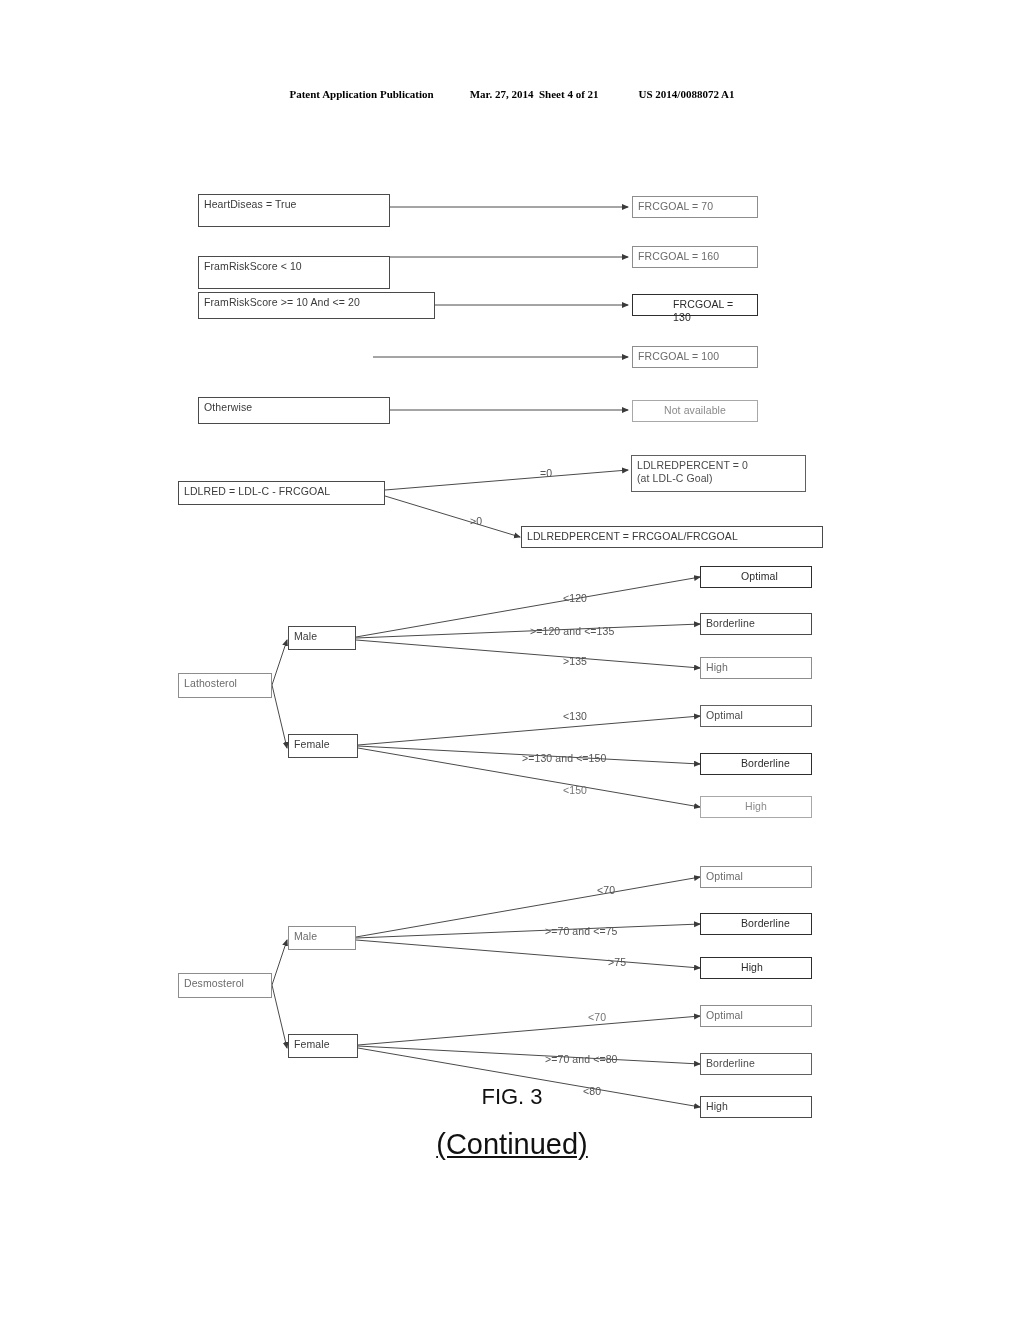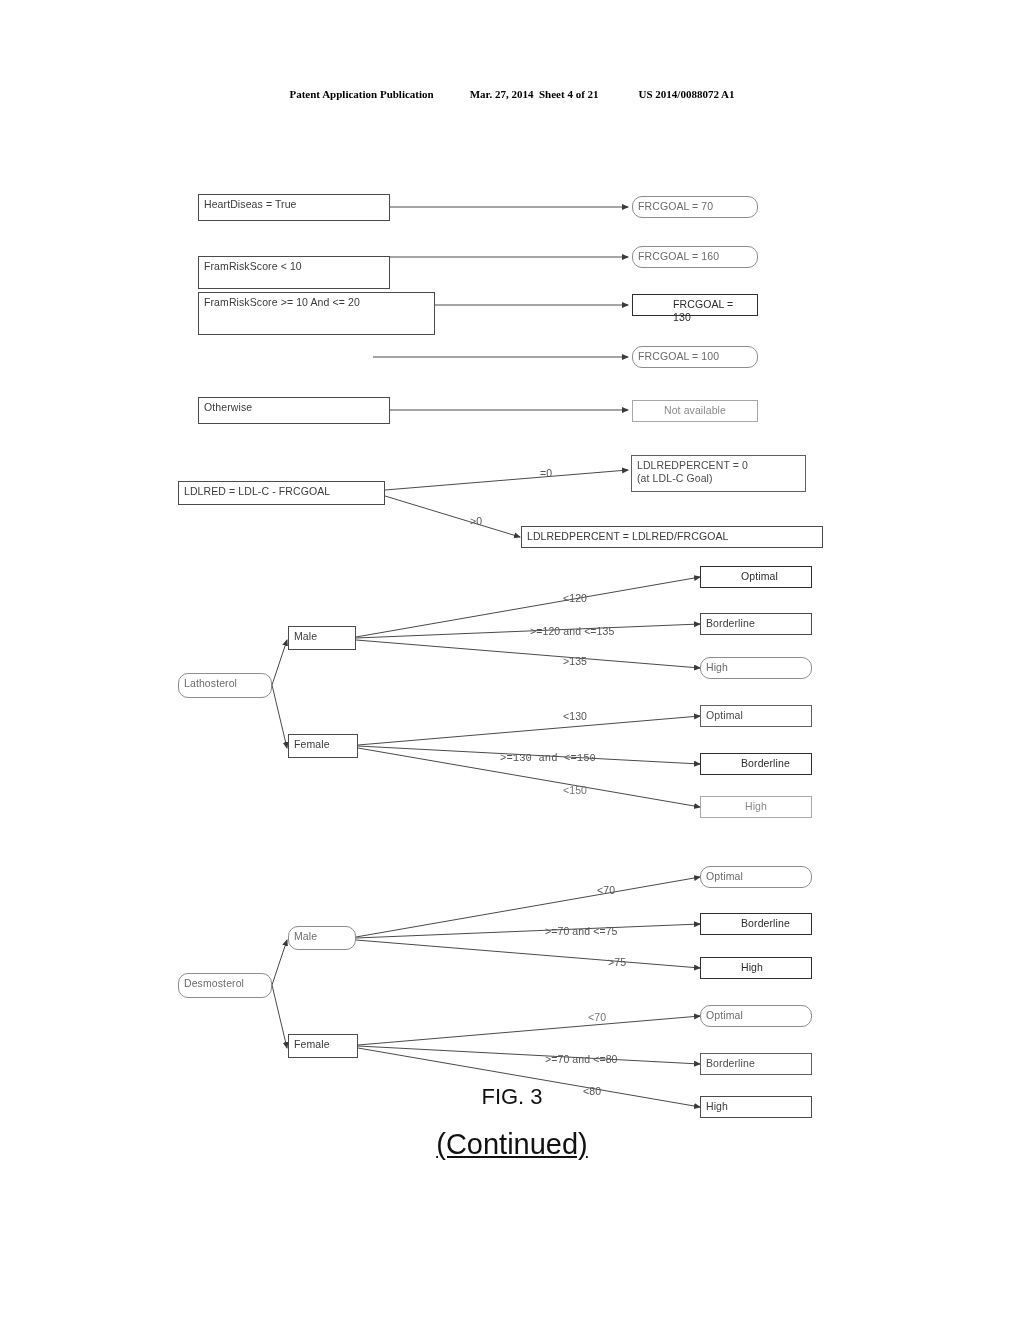--- a/index.html
+++ b/index.html
@@ -29,21 +29,21 @@
     position:absolute;box-sizing:border-box;
     border:1px solid #4a4a4a;
     background:#fff;
     color:#3a3a3a;
     font-size:10.5px;
     line-height:13px;
     padding:3px 5px;
     white-space:pre-line;
     letter-spacing:0.1px;
   }
-  .box.faint{border-color:#8d8d8d;color:#6b6b6b;border-radius:10px;}
+  .box.faint{border-color:#8d8d8d;color:#6b6b6b;}
   .box.dark{border-color:#2e2e2e;color:#2b2b2b;padding-left:40px;}
   .box.mid{border-color:#606060;color:#4a4a4a;}
   .box.vfaint{border-color:#a8a8a8;color:#8a8a8a;text-align:center;}
 
   .elabel{
     position:absolute;font-size:10.5px;color:#545454;
     white-space:nowrap;letter-spacing:0.1px;
   }
   .elabel.faint{color:#747474;}
 
@@ -105,47 +105,47 @@
         <path d="M356,937 L700,877"></path>
         <path d="M356,938 L700,924"></path>
         <path d="M356,940 L700,968"></path>
 
         <path d="M358,1045 L700,1016"></path>
         <path d="M358,1046 L700,1064"></path>
         <path d="M358,1048 L700,1107"></path>
       </g>
     </svg>
 
-    <div class="box" style="left:198px;top:194px;width:192px;height:27px;">HeartDiseas = True</div>
+    <div class="box" style="left:198px;top:194px;width:192px;height:33px;">HeartDiseas = True</div>
     <div class="box" style="left:198px;top:240px;width:192px;height:33px;margin-top:16px;">FramRiskScore &lt; 10</div>
-    <div class="box" style="left:198px;top:292px;width:237px;height:43px;">FramRiskScore &gt;= 10 And &lt;= 20</div>
+    <div class="box" style="left:198px;top:292px;width:237px;height:27px;">FramRiskScore &gt;= 10 And &lt;= 20</div>
     <div class="box" style="left:198px;top:397px;width:192px;height:27px;">Otherwise</div>
 
     <div class="box faint" style="left:632px;top:196px;width:126px;height:22px;">FRCGOAL = 70</div>
     <div class="box faint" style="left:632px;top:246px;width:126px;height:22px;">FRCGOAL = 160</div>
     <div class="box dark" style="left:632px;top:294px;width:126px;height:22px;">FRCGOAL = 130</div>
     <div class="box faint" style="left:632px;top:346px;width:126px;height:22px;">FRCGOAL = 100</div>
     <div class="box vfaint" style="left:632px;top:400px;width:126px;height:22px;">Not available</div>
 
     <div class="box" style="left:178px;top:481px;width:207px;height:24px;">LDLRED = LDL-C - FRCGOAL</div>
     <div class="elabel" style="left:540px;top:467px;">=0</div>
     <div class="elabel" style="left:470px;top:515px;">&gt;0</div>
     <div class="box mid" style="left:631px;top:455px;width:175px;height:37px;">LDLREDPERCENT = 0
 (at LDL-C Goal)</div>
-    <div class="box" style="left:521px;top:526px;width:302px;height:22px;">LDLREDPERCENT = LDLRED/FRCGOAL</div>
+    <div class="box" style="left:521px;top:526px;width:302px;height:22px;">LDLREDPERCENT = FRCGOAL/FRCGOAL</div>
 
     <div class="box faint" style="left:178px;top:673px;width:94px;height:25px;">Lathosterol</div>
     <div class="box" style="left:288px;top:626px;width:68px;height:24px;">Male</div>
     <div class="box" style="left:288px;top:734px;width:70px;height:24px;">Female</div>
 
     <div class="elabel" style="left:563px;top:592px;">&lt;120</div>
     <div class="elabel" style="left:530px;top:625px;">&gt;=120 and &lt;=135</div>
     <div class="elabel" style="left:563px;top:655px;">&gt;135</div>
     <div class="elabel" style="left:563px;top:710px;">&lt;130</div>
-    <div class="elabel" style="left:500px;top:752px;font-family:Liberation Mono, monospace;">&gt;=130 and &lt;=150</div>
+    <div class="elabel" style="left:522px;top:752px;">&gt;=130 and &lt;=150</div>
     <div class="elabel faint" style="left:563px;top:784px;">&lt;150</div>
 
     <div class="box dark" style="left:700px;top:566px;width:112px;height:22px;">Optimal</div>
     <div class="box" style="left:700px;top:613px;width:112px;height:22px;">Borderline</div>
     <div class="box faint" style="left:700px;top:657px;width:112px;height:22px;">High</div>
     <div class="box mid" style="left:700px;top:705px;width:112px;height:22px;">Optimal</div>
     <div class="box dark" style="left:700px;top:753px;width:112px;height:22px;">Borderline</div>
     <div class="box vfaint" style="left:700px;top:796px;width:112px;height:22px;">High</div>
 
     <div class="box faint" style="left:178px;top:973px;width:94px;height:25px;">Desmosterol</div>

